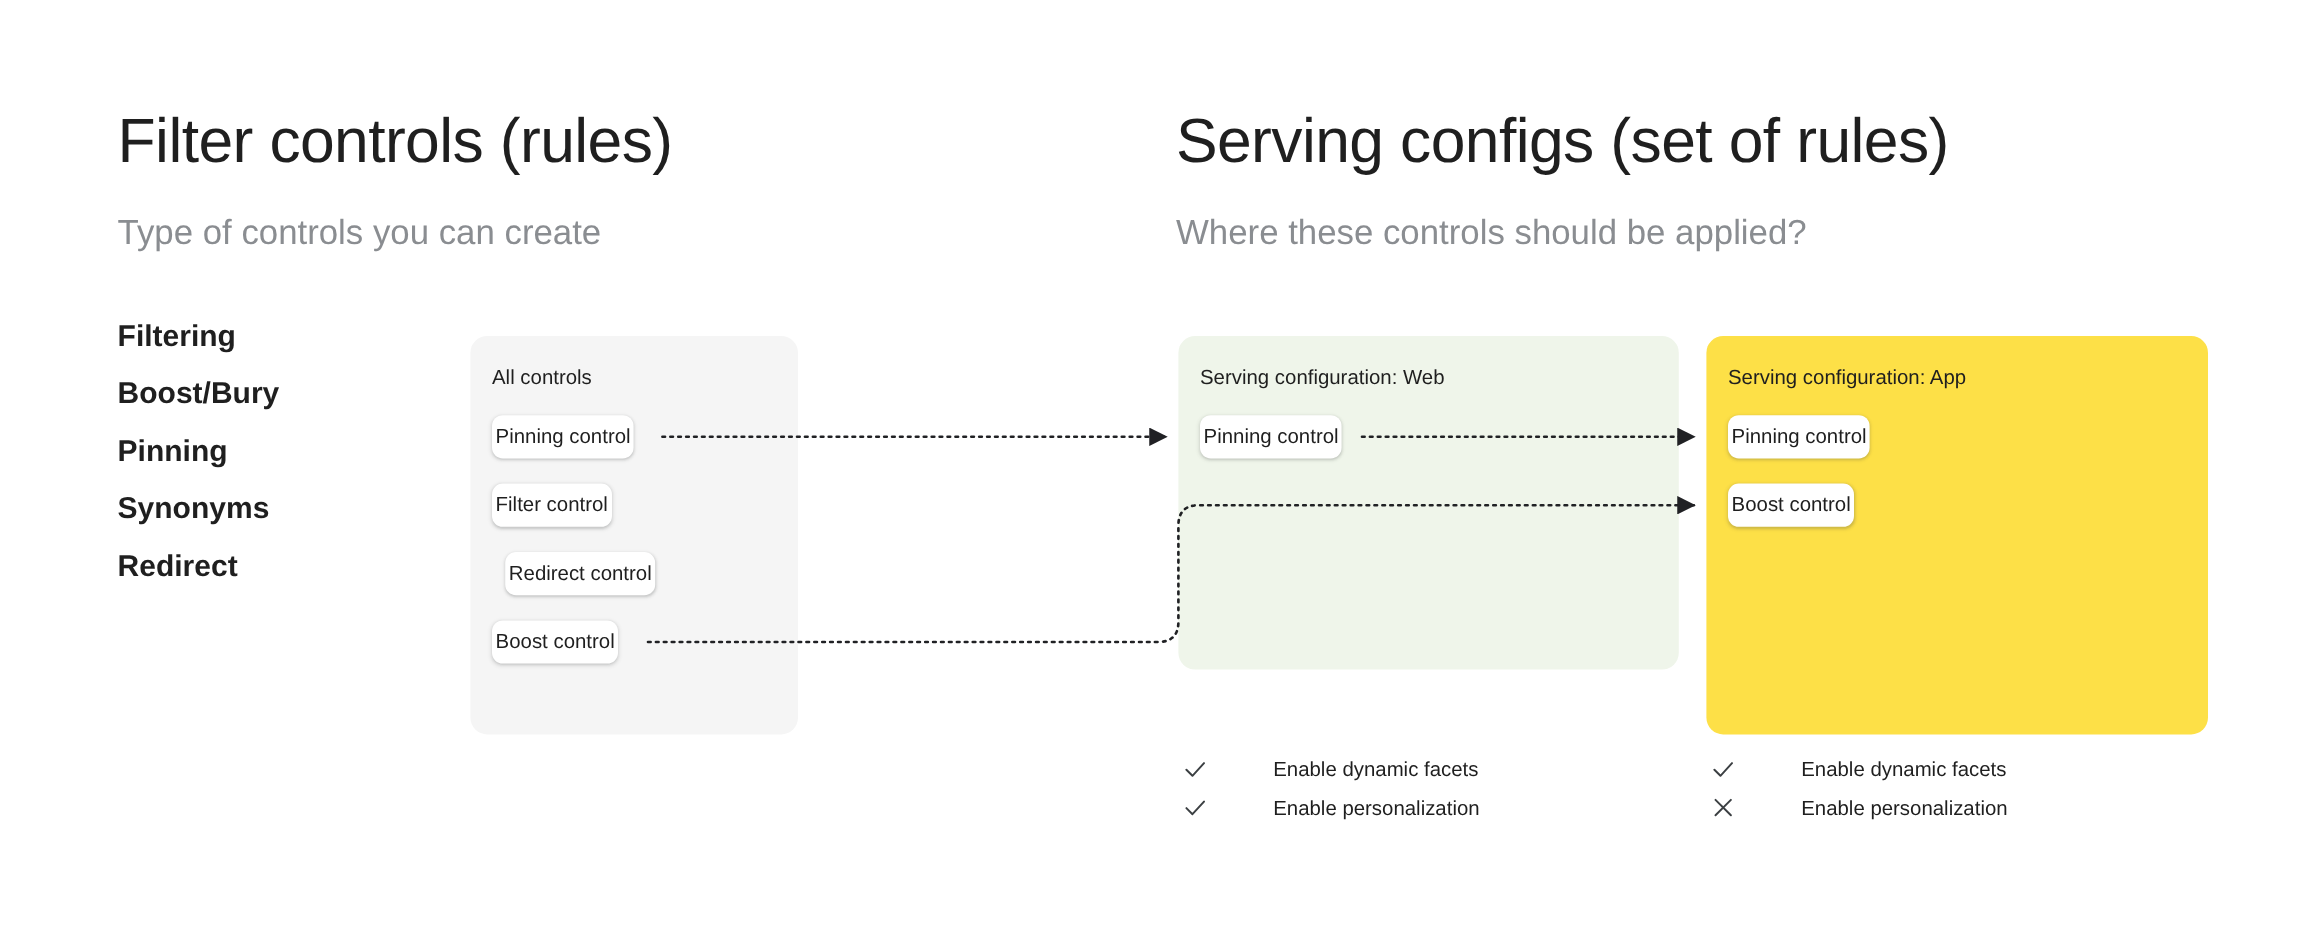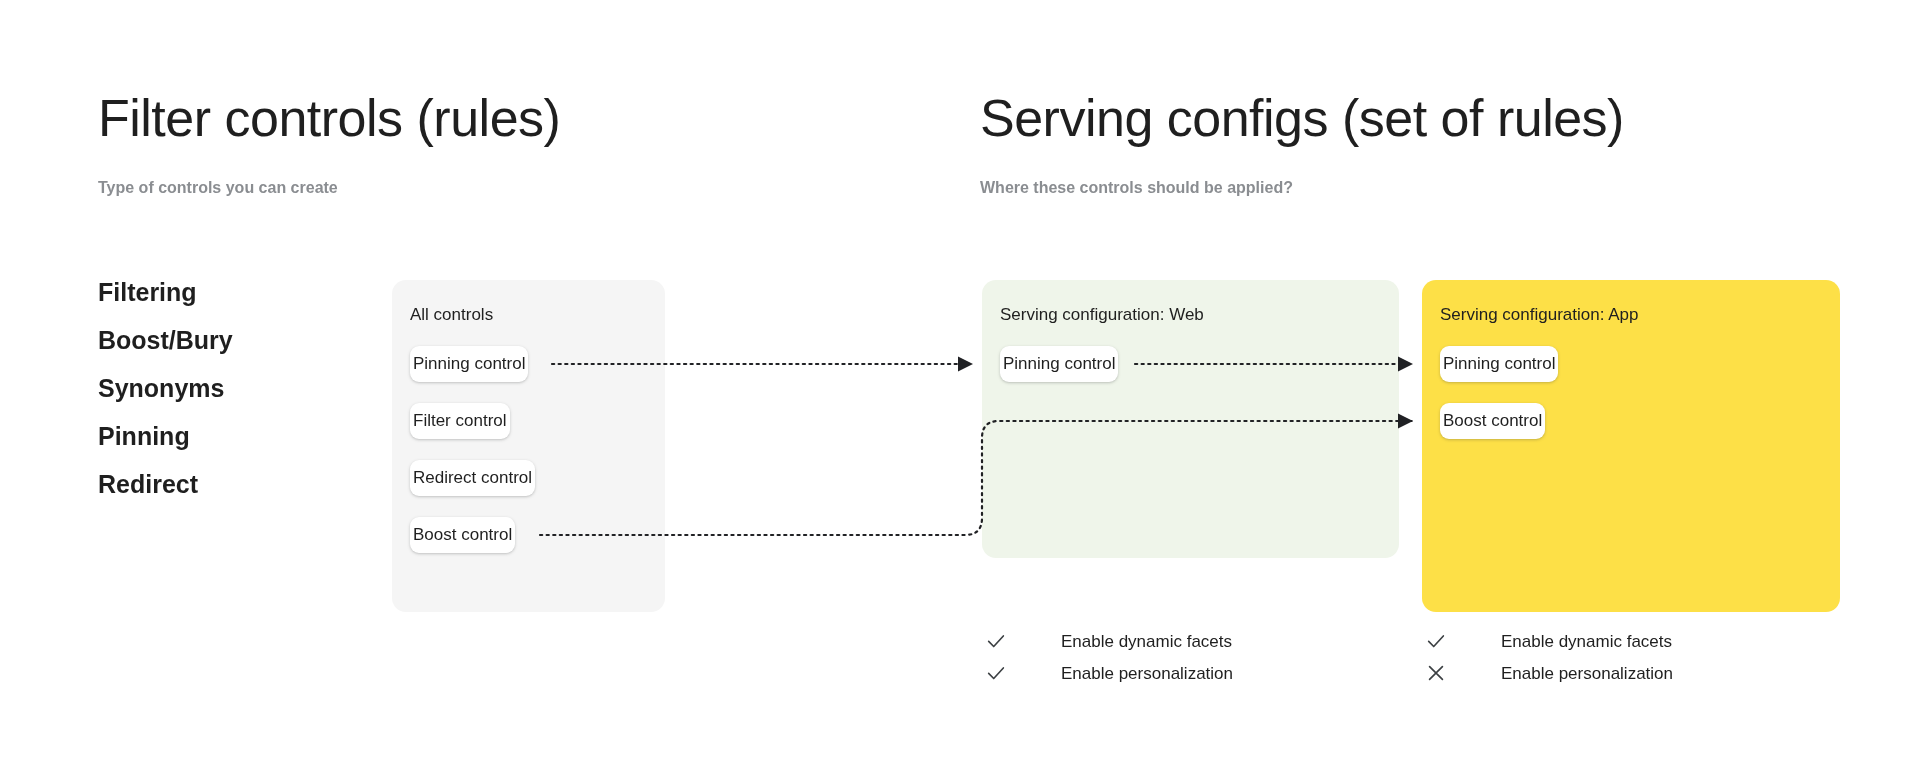--- a/index.html
+++ b/index.html
@@ -21,36 +21,36 @@
     position: absolute;
     font-size: 52px;
     font-weight: 400;
     letter-spacing: -0.5px;
     color: #1f1f1f;
     white-space: nowrap;
     line-height: 1;
   }
   .section-subtitle {
     position: absolute;
-    font-size: 16px;
-    font-weight: 700;
+    font-size: 29px;
+    font-weight: 400;
     color: #8a8d91;
     white-space: nowrap;
     line-height: 1;
   }
   #title-left   { left: 98px;  top: 92px; }
   #sub-left     { left: 98px;  top: 180px; }
   #title-right  { left: 980px; top: 92px; }
   #sub-right    { left: 980px; top: 180px; }
 
   
   #control-types {
     position: absolute;
     left: 98px;
-    top: 280px;
+    top: 268px;
     width: 260px;
   }
   #control-types .ct-item {
     font-size: 25px;
     font-weight: 600;
     color: #1f1f1f;
     line-height: 1;
     margin-bottom: 23px;
     white-space: nowrap;
   }
@@ -87,21 +87,21 @@
     line-height: 36px;
     height: 36px;
     padding: 0 3px;
     white-space: nowrap;
     box-sizing: border-box;
   }
 
   
   #chip-all-pinning  { left: 18px; top: 66px; }
   #chip-all-filter   { left: 18px; top: 123px; }
-  #chip-all-redirect { left: 18px; top: 180px; }
+  #chip-all-redirect { left: 29px; top: 180px; }
   #chip-all-boost    { left: 18px; top: 237px; }
 
   
   #chip-web-pinning  { left: 18px; top: 66px; }
 
   
   #chip-app-pinning  { left: 18px; top: 66px; }
   #chip-app-boost    { left: 18px; top: 123px; }
 
   
@@ -141,22 +141,22 @@
 
 <div class="section-title" id="title-left">Filter controls (rules)</div>
 <div class="section-subtitle" id="sub-left">Type of controls you can create</div>
 
 <div class="section-title" id="title-right">Serving configs (set of rules)</div>
 <div class="section-subtitle" id="sub-right">Where these controls should be applied?</div>
 
 <div id="control-types">
   <div class="ct-item">Filtering</div>
   <div class="ct-item">Boost/Bury</div>
+  <div class="ct-item">Pinning</div>
   <div class="ct-item">Synonyms</div>
-  <div class="ct-item">Pinning</div>
   <div class="ct-item">Redirect</div>
 </div>
 
 <div class="card" id="card-all">
   <div class="card-title">All controls</div>
   <div class="chip" id="chip-all-pinning">Pinning control</div>
   <div class="chip" id="chip-all-filter">Filter control</div>
   <div class="chip" id="chip-all-redirect">Redirect control</div>
   <div class="chip" id="chip-all-boost">Boost control</div>
 </div>

